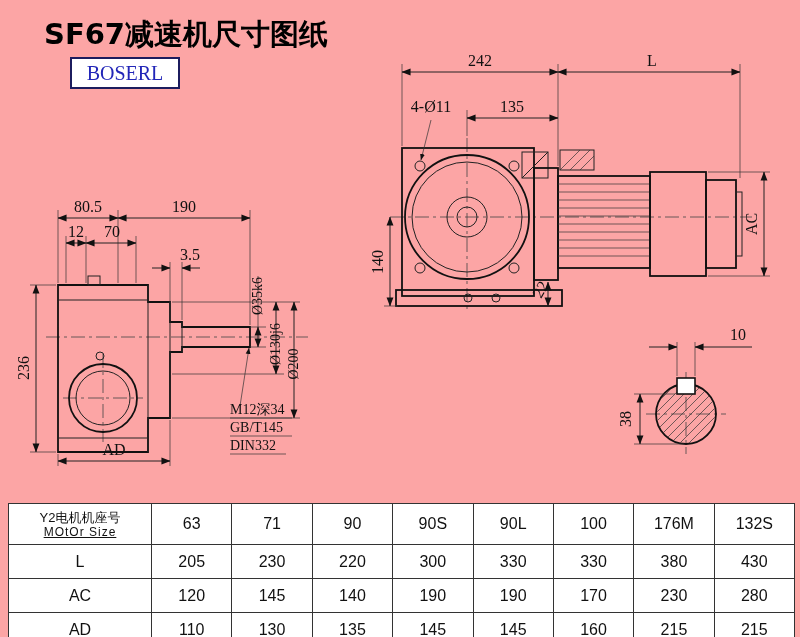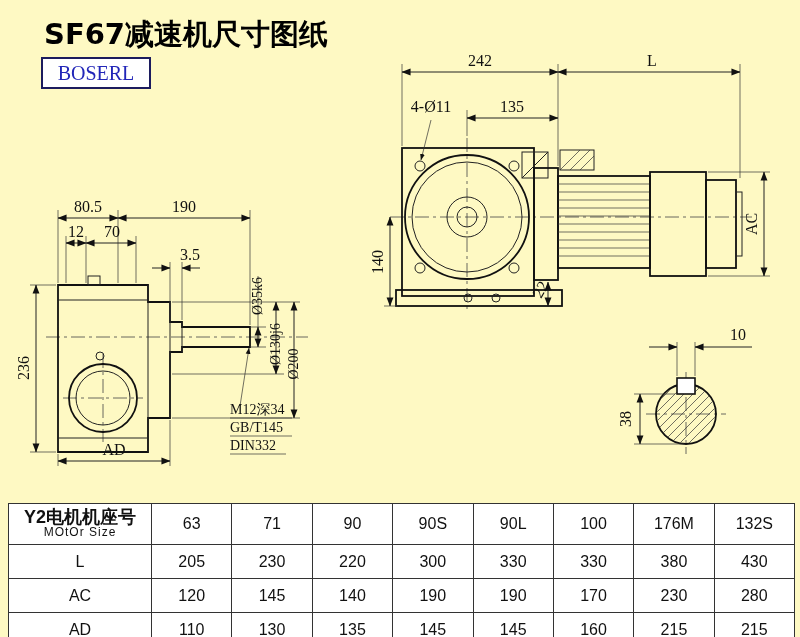--- a/index.html
+++ b/index.html
@@ -1,40 +1,40 @@
 <!DOCTYPE html>
 <html><head>
 <meta charset="utf-8">
 <style>
   html,body{margin:0;padding:0;background:#fff;}
-  #page{position:relative;width:800px;height:637px;background:#fef9c3;overflow:hidden;
+  #page{position:relative;width:800px;height:637px;background:#fca5a5;overflow:hidden;
         font-family:"Liberation Sans",sans-serif;color:#111;}
   svg{position:absolute;top:0;left:0;}
   
   .thick{stroke:#111;stroke-width:1.8;fill:none;stroke-linejoin:miter;}
   .thin{stroke:#222;stroke-width:1;fill:none;}
   .fine{stroke:#333;stroke-width:.7;fill:none;}
   .cl{stroke:#444;stroke-width:.8;fill:none;stroke-dasharray:14 4 3 4;}
   .dimln{stroke:#222;stroke-width:1;fill:none;}
   text.dim{font-family:"Liberation Serif",serif;font-size:16px;fill:#111;}
   text.dimsm{font-family:"Liberation Serif",serif;font-size:14px;fill:#111;}
   text.note{font-family:"Liberation Serif",serif;font-size:14px;fill:#111;}
   text.title{font-family:"DejaVu Sans",sans-serif;font-size:29px;font-weight:bold;fill:#000;}
   
-  #logo{position:absolute;left:41px;top:57px;width:106px;height:28px;
+  #logo{position:absolute;left:70px;top:57px;width:106px;height:28px;
         border:2px solid #1c1c5e;display:flex;align-items:center;justify-content:center;
         font-family:"Liberation Serif",serif;font-size:20px;color:#2226b8;background:#fff;}
   
   #dims-table{position:absolute;left:8px;top:503px;width:787px;border-collapse:collapse;table-layout:fixed;}
   #dims-table td{border:1px solid #333;text-align:center;vertical-align:middle;
                  font-size:16px;color:#111;height:31px;background:#fff;}
   #dims-table tr.hdr td{height:38px;}
   #dims-table td.first{width:140px;}
-  .hdr-cn{font-size:18px;line-height:15px;font-weight:bold;}
-  .hdr-en{font-size:12px;line-height:14px;letter-spacing:1px;}
+  .hdr-cn{font-size:13px;line-height:15px;}
+  .hdr-en{font-size:12px;line-height:14px;letter-spacing:1px;text-decoration:underline;}
 </style>
 </head>
 <body>
 
 <div id="page">
 
 <svg width="800" height="502" viewBox="0 0 800 502">
   <defs>
     <marker id="arr" viewBox="0 0 10 10" refX="9.5" refY="5" markerWidth="9" markerHeight="9" orient="auto-start-reverse">
       <path d="M0,1.2 L10,5 L0,8.8 z" fill="#111"></path>

